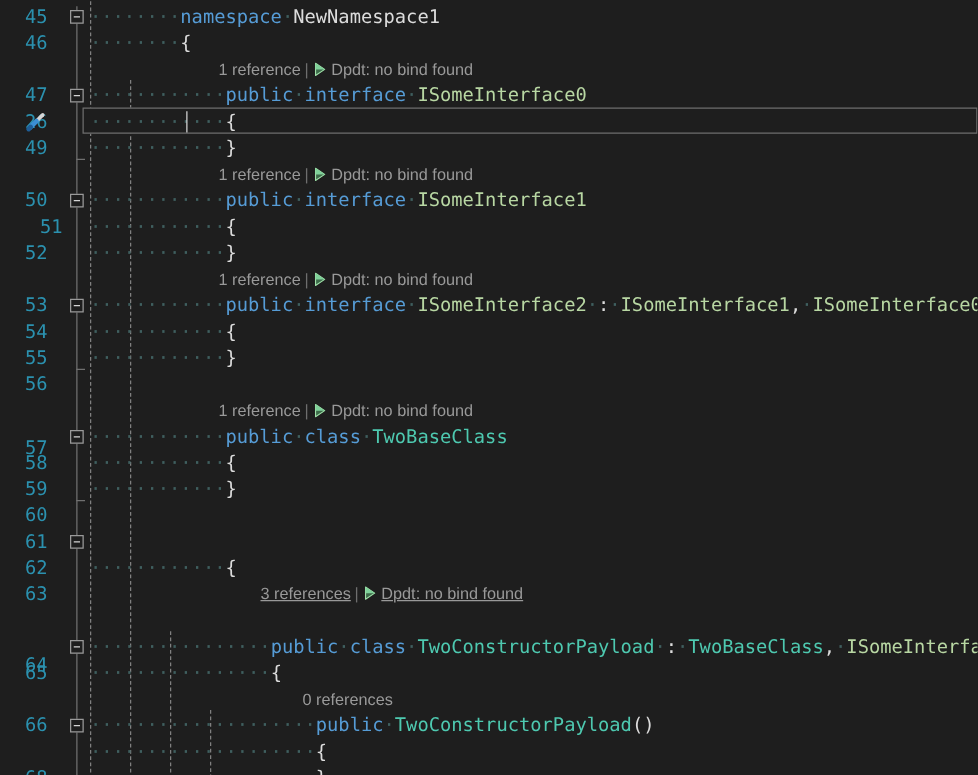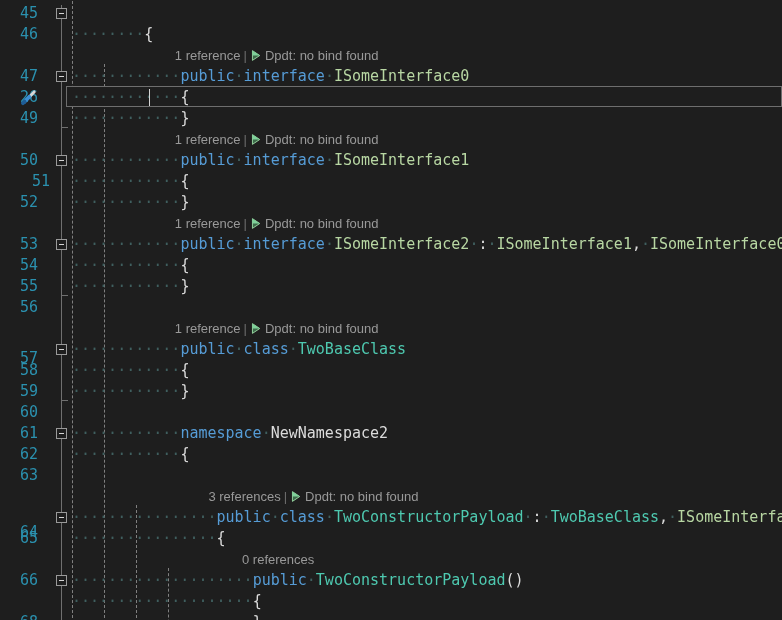--- a/index.html
+++ b/index.html
@@ -146,20 +146,21 @@
     <div class="outline-foot" style="top: 127px;"></div>
     <div class="outline-foot" style="top: 295px;"></div>
     <div class="outline-foot" style="top: 400px;"></div>
     <div class="guide" style="left: 72px; top: 1px; height: 632px;"></div>
     <div class="guide" style="left: 104px; top: 64px; height: 569px;"></div>
     <div class="guide" style="left: 136px; top: 505px; height: 128px;"></div>
     <div class="guide" style="left: 168px; top: 568px; height: 65px;"></div>
     <div id="current-line" style="top: 86px;"></div>
     <div class="lineno" style="top: 3px;">45</div>
     <div class="collapse-box" style="top: 8px;"></div>
+    <div class="code" style="left: 72px; top: 3px;"><span class="ws">········</span><span class="kw">namespace</span><span class="ws">·</span><span class="plain">NewNamespace1</span></div>
     <div class="lineno" style="top: 24px;">46</div>
     <div class="code" style="left: 72px; top: 24px;"><span class="ws">········</span><span class="brace">{</span></div>
     <div class="codelens" style="left: 174.8px; top: 45px;"><span>1 reference</span><span class="cl-sep">|</span><span class="cl-icon"><svg viewBox="0 0 16 16" width="13" height="13">
           <path d="M3 2 L12 8 L3 14 Z" fill="#3d6b4a" stroke="#9fe0a8" stroke-width="1.1" stroke-linejoin="round"></path>
           <path d="M3 2 L12 8 L3 8 Z" fill="#7fd19a"></path>
         </svg></span><span>Dpdt: no bind found</span></div>
     <div class="lineno" style="top: 66px;">47</div>
     <div class="collapse-box" style="top: 71px;"></div>
     <div class="code" style="left: 72px; top: 66px;"><span class="ws">············</span><span class="kw">public</span><span class="ws">·</span><span class="kw">interface</span><span class="ws">·</span><span class="iface">ISomeInterface0</span></div>
     <div class="lineno" style="top: 87px;">26</div>
@@ -204,26 +205,25 @@
     <div class="collapse-box" style="top: 344px;"></div>
     <div class="code" style="left: 72px; top: 339px;"><span class="ws">············</span><span class="kw">public</span><span class="ws">·</span><span class="kw">class</span><span class="ws">·</span><span class="cls">TwoBaseClass</span></div>
     <div class="lineno" style="top: 360px;">58</div>
     <div class="code" style="left: 72px; top: 360px;"><span class="ws">············</span><span class="brace">{</span></div>
     <div class="lineno" style="top: 381px;">59</div>
     <div class="code" style="left: 72px; top: 381px;"><span class="ws">············</span><span class="brace">}</span></div>
     <div class="lineno" style="top: 402px; text-align: right;">60</div>
     <div class="code" style="left: 72px; top: 402px;"></div>
     <div class="lineno" style="top: 423px;">61</div>
     <div class="collapse-box" style="top: 428px;"></div>
-    <div class="code" style="left: 72px; top: 423px;"><span class="ws">············</span><span class="kw">namespace</span><span class="ws">·</span><span class="plain">NewNamespace2</span></div>
     <div class="lineno" style="top: 444px;">62</div>
     <div class="code" style="left: 72px; top: 444px;"><span class="ws">············</span><span class="brace">{</span></div>
     <div class="lineno" style="top: 465px;">63</div>
     <div class="code" style="left: 72px; top: 465px;"></div>
-    <div class="codelens" style="left: 208.4px; top: 486px;"><span>3 references</span><span class="cl-sep">|</span><span class="cl-icon"><svg viewBox="0 0 16 16" width="13" height="13">
+    <div class="codelens" style="left: 208.4px; top: 464px; text-decoration: underline;"><span>3 references</span><span class="cl-sep">|</span><span class="cl-icon"><svg viewBox="0 0 16 16" width="13" height="13">
           <path d="M3 2 L12 8 L3 14 Z" fill="#3d6b4a" stroke="#9fe0a8" stroke-width="1.1" stroke-linejoin="round"></path>
           <path d="M3 2 L12 8 L3 8 Z" fill="#7fd19a"></path>
         </svg></span><span>Dpdt: no bind found</span></div>
     <div class="lineno" style="top: 507px; margin-top: 15px;">64</div>
     <div class="collapse-box" style="top: 512px;"></div>
     <div class="code" style="left: 72px; top: 507px;"><span class="ws">················</span><span class="kw">public</span><span class="ws">·</span><span class="kw">class</span><span class="ws">·</span><span class="cls">TwoConstructorPayload</span><span class="ws">·</span><span class="punct">:</span><span class="ws">·</span><span class="cls">TwoBaseClass</span><span class="punct">,</span><span class="ws">·</span><span class="iface">ISomeInterface2</span></div>
     <div class="lineno" style="top: 528px;">65</div>
     <div class="code" style="left: 72px; top: 528px;"><span class="ws">················</span><span class="brace">{</span></div>
     <div class="codelens" style="left: 242px; top: 549px;"><span>0 references</span></div>
     <div class="lineno" style="top: 570px;">66</div>

